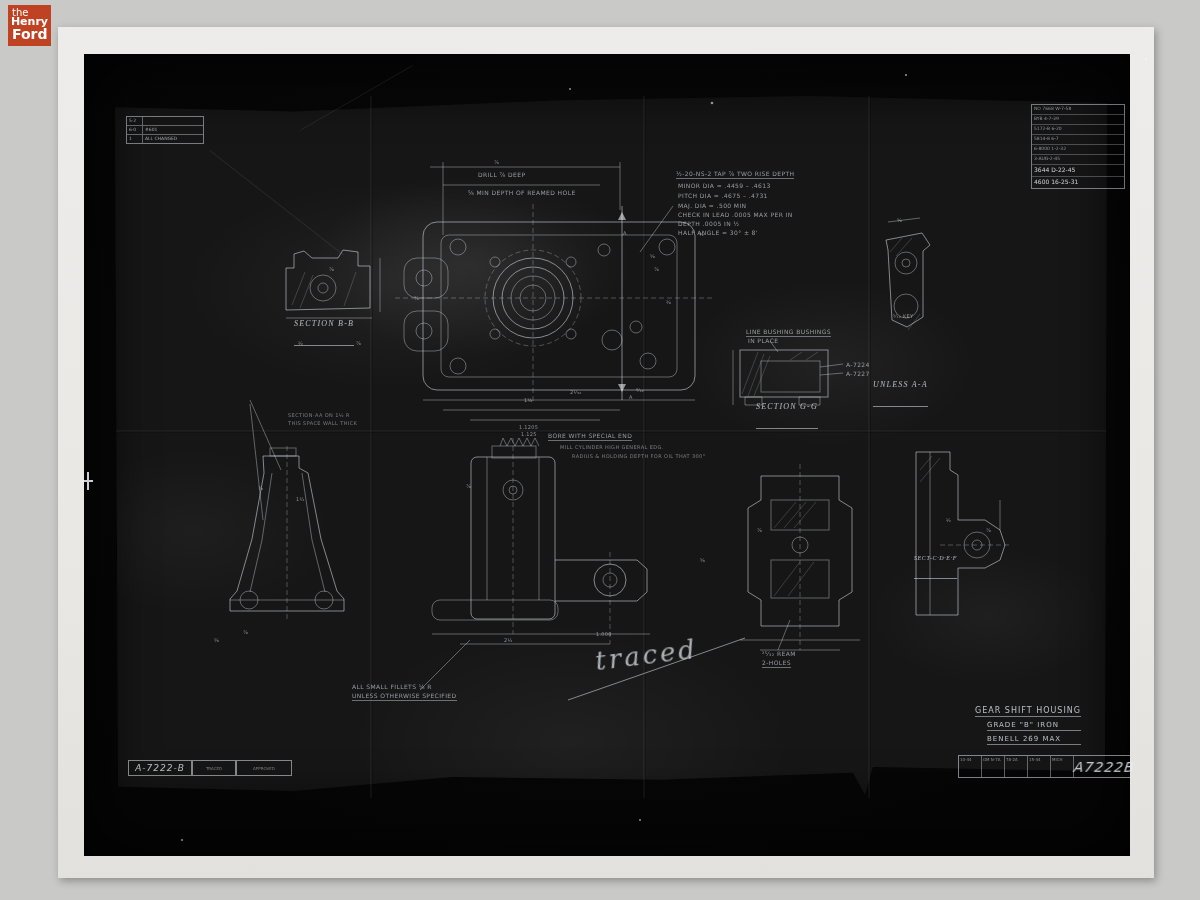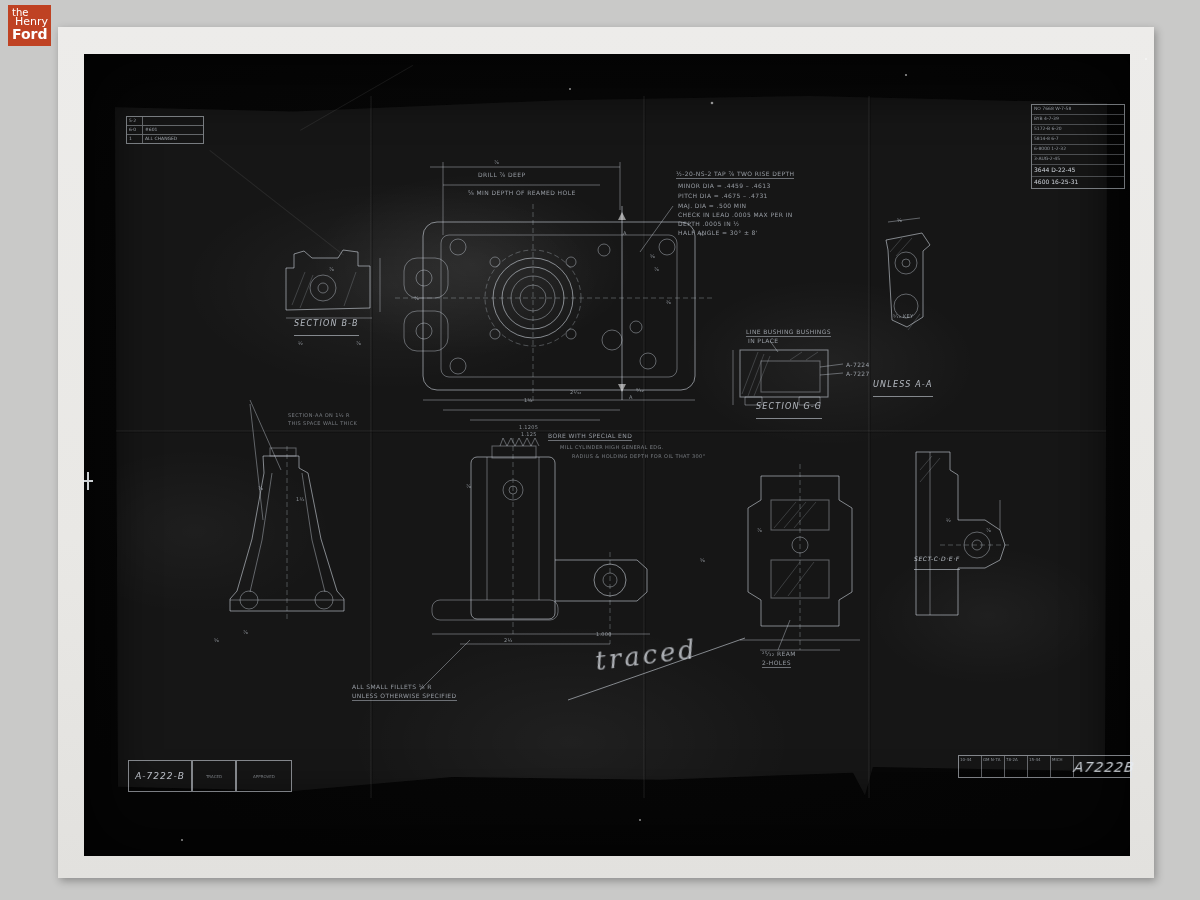--- a/index.html
+++ b/index.html
@@ -33,22 +33,22 @@
   .crease-h{position:absolute;left:116px;width:990px;height:3px;
     background:linear-gradient(180deg,transparent,rgba(255,255,255,.09) 40%,rgba(0,0,0,.5) 60%,transparent);}
   .crease-d{position:absolute;height:1px;background:rgba(255,255,255,.08);transform-origin:0 0;}
 
   
   .t{position:absolute;color:rgba(212,220,230,.66);font-size:6px;letter-spacing:.4px;
      white-space:nowrap;filter:blur(.2px);}
   .t.sm{font-size:5px;color:rgba(212,220,230,.5);}
   .t.u{border-bottom:1px solid rgba(212,220,230,.45);padding-bottom:1px;}
   .sec{position:absolute;color:rgba(220,227,236,.78);font-size:8px;font-style:italic;
-     letter-spacing:1.2px;border-bottom:1px solid rgba(220,227,236,.55);padding-bottom:7px;
-     white-space:nowrap;filter:blur(.2px);}
+     letter-spacing:1.2px;border-bottom:1px solid rgba(220,227,236,.55);padding-bottom:17px;
+     white-space:nowrap;filter:blur(.2px);font-family:Liberation Serif, serif;}
   .sec.sm2{font-size:6px;letter-spacing:.6px;}
   .dim{position:absolute;color:rgba(212,220,230,.60);font-size:5px;letter-spacing:.3px;
      white-space:nowrap;filter:blur(.15px);font-family:"DejaVu Sans",sans-serif;}
   .traced{position:absolute;left:595px;top:640px;font-family:"DejaVu Serif",serif;
      font-style:italic;font-size:26px;color:rgba(228,233,240,.72);letter-spacing:3px;
      transform:rotate(-7deg);filter:blur(.35px);}
 
   
   .tl-table{position:absolute;left:126px;top:116px;width:76px;
      border:1px solid rgba(220,227,236,.5);font-size:4.5px;color:rgba(212,220,230,.7);}
@@ -73,32 +73,32 @@
 
   .br-strip{position:absolute;left:958px;top:755px;width:172px;height:21px;
      border:1px solid rgba(222,228,237,.55);display:flex;align-items:stretch;}
   .br-strip .cell{border-right:1px solid rgba(222,228,237,.4);font-size:4px;
      color:rgba(212,220,230,.6);padding:1px;flex:0 0 auto;width:20px;overflow:hidden;
      filter:blur(.25px);}
   .br-strip .numcell{flex:1;display:flex;align-items:center;justify-content:center;}
   .br-num{font-size:14px;font-style:italic;color:rgba(232,237,244,.85);
      letter-spacing:1px;transform:skewX(-8deg);filter:blur(.2px);}
 
-  .bl-strip{position:absolute;left:128px;top:760px;height:32px;display:flex;}
+  .bl-strip{position:absolute;left:128px;top:760px;height:16px;display:flex;}
   .bl-strip .box{border:1px solid rgba(222,228,237,.55);display:flex;align-items:center;
      justify-content:center;color:rgba(222,228,237,.8);}
   .bl-strip .box.num{width:62px;font-size:9px;font-style:italic;letter-spacing:1px;}
   .bl-strip .box.small{width:42px;font-size:4px;color:rgba(212,220,230,.5);filter:blur(.3px);}
   .bl-strip .box.small2{width:54px;font-size:4px;color:rgba(212,220,230,.5);filter:blur(.3px);}
 
   
   .logo{position:absolute;left:8px;top:5px;width:43px;height:41px;background:#bf4223;
      color:#fff;overflow:hidden;}
   .logo .the{position:absolute;left:4px;top:2px;font-size:10px;}
-  .logo .henry{position:absolute;right:3px;top:10px;font-size:11px;font-weight:normal;}
+  .logo .henry{position:absolute;right:3px;top:10px;font-size:11px;font-weight:bold;}
   .logo .ford{position:absolute;left:4px;top:21px;font-size:14px;font-weight:bold;}
 
   svg.draw{position:absolute;left:0;top:0;}
   .ln{stroke:rgba(210,218,228,.40);fill:none;stroke-width:1;}
   .ln2{stroke:rgba(220,227,236,.55);fill:none;stroke-width:1;}
   .dash{stroke:rgba(210,218,228,.30);fill:none;stroke-width:1;stroke-dasharray:5 3;}
   .hatch{stroke:rgba(210,218,228,.25);fill:none;stroke-width:.8;}
   .speck{fill:rgba(255,255,255,.55);}
   .mark{stroke:rgba(240,244,248,.85);stroke-width:2;fill:none;}
 </style>
@@ -354,20 +354,25 @@
   <div class="t sm" style="left:288px;top:420px">THIS SPACE WALL THICK</div>
 
   <div class="t" style="left:352px;top:683px">ALL SMALL FILLETS ⅛ R</div>
   <div class="t u" style="left:352px;top:692px">UNLESS OTHERWISE SPECIFIED</div>
 
   <div class="t" style="left:762px;top:650px">²⁵⁄₃₂ REAM</div>
   <div class="t u" style="left:762px;top:659px">2-HOLES</div>
 
   <div class="traced">traced</div>
 
+  <div class="title-texts">
+    <div class="title-line">GEAR SHIFT HOUSING</div>
+    <div class="title-line s2">GRADE "B" IRON</div>
+    <div class="title-line s2">BENELL 269 MAX</div>
+  </div>
   <div class="br-strip">
     <div class="cell">10-44</div>
     <div class="cell">GM N-7A</div>
     <div class="cell">78-2A</div>
     <div class="cell">15-44</div>
     <div class="cell">MICH</div>
     <div class="numcell">
       <span class="br-num">A7222B</span>
     </div>
   </div>

